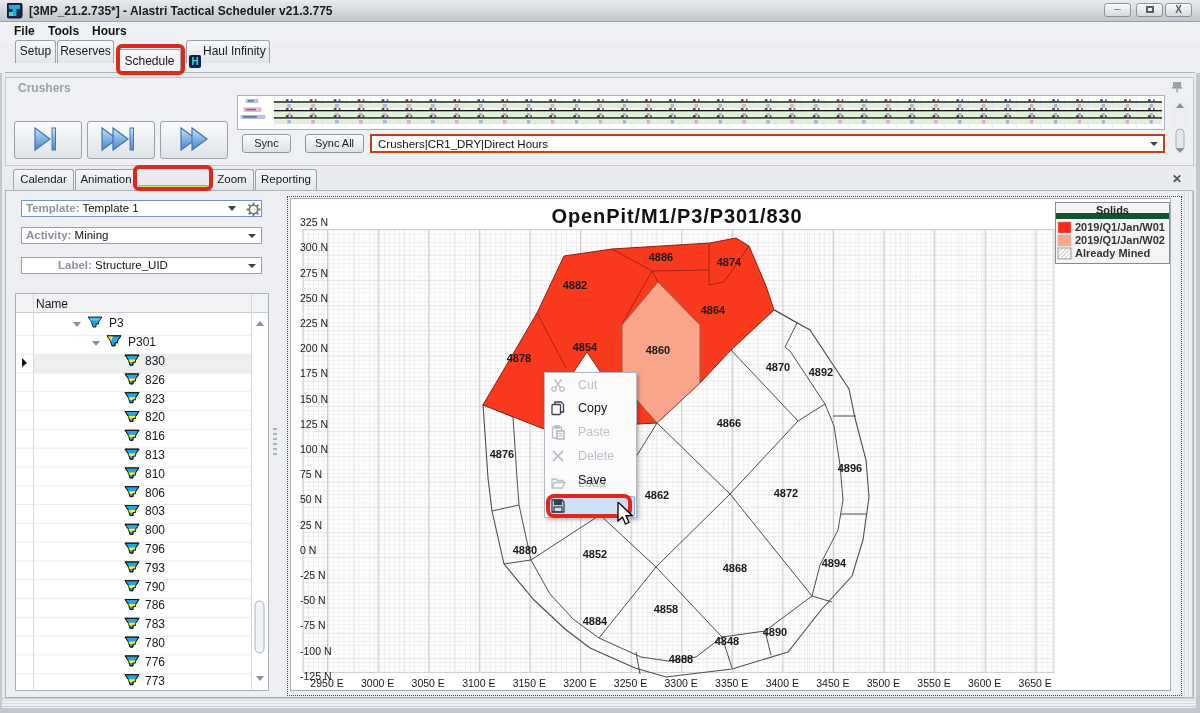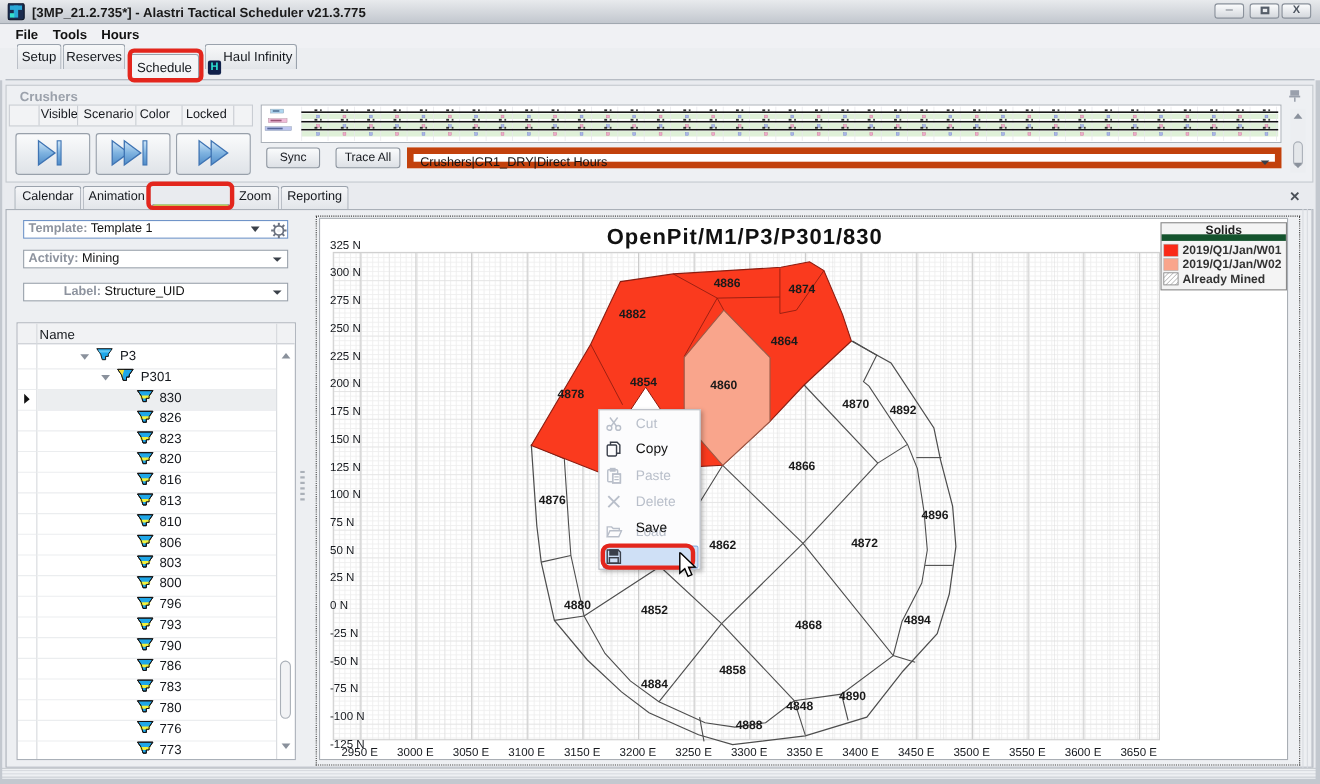--- a/index.html
+++ b/index.html
@@ -17,21 +17,21 @@
 #contentline { left:5px; top:72px; width:1190px; height:1px; background:#aab0b8; }
 .redbox { border:4px solid #e3261d; border-radius:6px; }
 #scengroup { left:5px; top:77px; width:1189px; height:89px; border:1px solid #c3c8ce; background:#eef0f3; }
 #scenlabel { left:12px; top:3px; font-size:12px; font-weight:bold; color:#9ba1ab; }
 #scentable { left:5px; top:17px; width:222px; height:20px; background:#f2f3f5; border:1px solid #c9cdd3; }
 .scol { top:2px; font-size:11.5px; color:#15181d; }
 .scolline { top:0px; width:1px; height:18px; background:#c9cdd3; }
 .navbtn { top:43px; height:38px; background:linear-gradient(#fafbfc,#dfe3e8); border:1px solid #98a0aa; border-radius:3px; }
 #gantt { left:237px; top:95px; width:928px; height:35px; background:#fff; border:1px solid #aab0b8; }
 .smallbtn { background:linear-gradient(#fafbfc,#dde1e6); border:1px solid #8e96a0; border-radius:3px; font-size:11px; color:#15181d; text-align:center; line-height:17px; }
-#gcombo { left:370px; top:134px; width:795px; height:19px; background:#fff; border:6px solid #c2410c; font-size:11.5px; color:#111; line-height:17px; padding-left:6px; }
+#gcombo { left:370px; top:134px; width:795px; height:19px; background:#fff; border:2px solid #c2410c; font-size:11.5px; color:#111; line-height:17px; padding-left:6px; }
 .arr { position:absolute; right:5px; top:6px; width:0; height:0; border-left:4px solid transparent; border-right:4px solid transparent; border-top:4px solid #3a4049; }
 .tab2 { top:169px; height:21px; background:linear-gradient(#f5f6f8,#e3e6ea); border:1px solid #9aa2ac; border-bottom:none; border-radius:3px 3px 0 0; font-size:11.5px; color:#15181d; text-align:center; }
 .tab2.active { background:#bef264; top:185px; height:23px;text-align:right; }
 #lowerframe { left:5px; top:190px; width:1189px; height:508px; border:1px solid #aab0b8; background:#edeff2; }
 .combo { left:21px; width:241px; height:17px; background:#fff; border:1px solid #98a0aa; font-size:11.5px; line-height:15px; padding-left:4px; color:#111; }
 .combo b { color:#8d939e; }
 #tree { left:15px; top:293px; width:254px; height:398px; background:#fff; border:1px solid #aab0b8; }
 #ctxmenu { left:544px; top:372px; width:93px; height:146px; background:#fcfcfd; border:1px solid #b4b8c0; box-shadow:2px 2px 4px rgba(0,0,0,0.25); }
 .mi { font-size:12.5px; }
 .mi.dis { color:#b9bfca; }
@@ -60,31 +60,20 @@
 <div class="tab1 abs" style="left:15px; width:41px; line-height:21px;">Setup</div>
 <div class="tab1 abs" style="left:57px; width:57px; line-height:21px;">Reserves</div>
 <div class="tab1 abs active" style="left:118px; width:63px; line-height:22px;">Schedule</div>
 <div class="tab1 abs" style="left:186px; width:84px; line-height:21px; text-align:left; padding-left:16px;">Haul Infinity</div>
 <div class="abs" style="left:189px; top:55px; width:12px; height:13px; background:#10204a; border-radius:2px; color:#2ee6d6; font-size:10px; font-weight:bold; text-align:center; line-height:13px;">H</div>
 <div id="contentline" class="abs"></div>
 <div class="redbox abs" style="left:116px; top:44px; width:69px; height:31px;"></div>
 
 <div id="scengroup" class="abs">
   <div id="scenlabel" class="abs">Crushers</div>
-  <div id="scentable" class="abs" style="left:2px; width:222px;">
-    <div class="scol abs" style="left:28px;">Visible</div>
-    <div class="scol abs" style="left:67px;">Scenario</div>
-    <div class="scol abs" style="left:118px;">Color</div>
-    <div class="scol abs" style="left:160px;">Locked</div>
-    <div class="scolline abs" style="left:26px;"></div>
-    <div class="scolline abs" style="left:61px;"></div>
-    <div class="scolline abs" style="left:114px;"></div>
-    <div class="scolline abs" style="left:156px;"></div>
-    <div class="scolline abs" style="left:203px;"></div>
-  </div>
   <div class="navbtn abs" style="left:8px; width:68px;"></div>
   <div class="navbtn abs" style="left:81px; width:68px;"></div>
   <div class="navbtn abs" style="left:154px; width:68px;"></div>
 </div>
 <svg class="abs" style="left:5px; top:120px;" width="230" height="40">
     <defs>
       <linearGradient id="bluegrad" x1="0" y1="0" x2="0" y2="1">
         <stop offset="0" stop-color="#cfe6f8"></stop>
         <stop offset="0.5" stop-color="#7fb3e0"></stop>
         <stop offset="1" stop-color="#4f8cc9"></stop>
@@ -479,21 +468,21 @@
     <rect x="914" y="26.1" width="2.6" height="2.6" fill="#aab4e8" stroke="#7788cc" stroke-width="0.4"></rect>
     <rect x="8" y="3.4" width="12" height="3.8" fill="#aed6f0" stroke="#8899aa" stroke-width="0.4"></rect>
     <rect x="6" y="12.6" width="17" height="3.8" fill="#f0bcd8" stroke="#aa8899" stroke-width="0.4"></rect>
     <rect x="3" y="20.3" width="24" height="3.8" fill="#bcc4ee" stroke="#8899aa" stroke-width="0.4"></rect>
     <rect x="10" y="4.4" width="6" height="1.6" fill="#557799"></rect>
     <rect x="8" y="13.6" width="10" height="1.6" fill="#995577"></rect>
     <rect x="5" y="21.3" width="14" height="1.6" fill="#556699"></rect>
   </svg>
 
 <div class="smallbtn abs" style="left:242px; top:134px; width:49px; height:19px;">Sync</div>
-<div class="smallbtn abs" style="left:305px; top:134px; width:59px; height:19px;">Trace All</div>
+<div class="smallbtn abs" style="left:305px; top:134px; width:59px; height:19px;">Sync All</div>
 <div id="gcombo" class="abs">Crushers|CR1_DRY|Direct Hours<span class="arr"></span></div>
 
 <svg class="abs" style="left:1170px; top:80px;" width="16" height="14">
  <rect x="3" y="2" width="8" height="5" fill="#9aa0ac"></rect>
  <rect x="2" y="7" width="10" height="1.6" fill="#9aa0ac"></rect>
  <rect x="6.4" y="8.5" width="1.4" height="4" fill="#9aa0ac"></rect>
 </svg>
 <div class="abs" style="left:1173px; top:99px; width:14px; height:58px; background:#eceef1;"></div>
 <svg class="abs" style="left:1173px; top:99px;" width="14" height="58">
  <polygon points="7,4 11,9 3,9" fill="#8a919c"></polygon>

